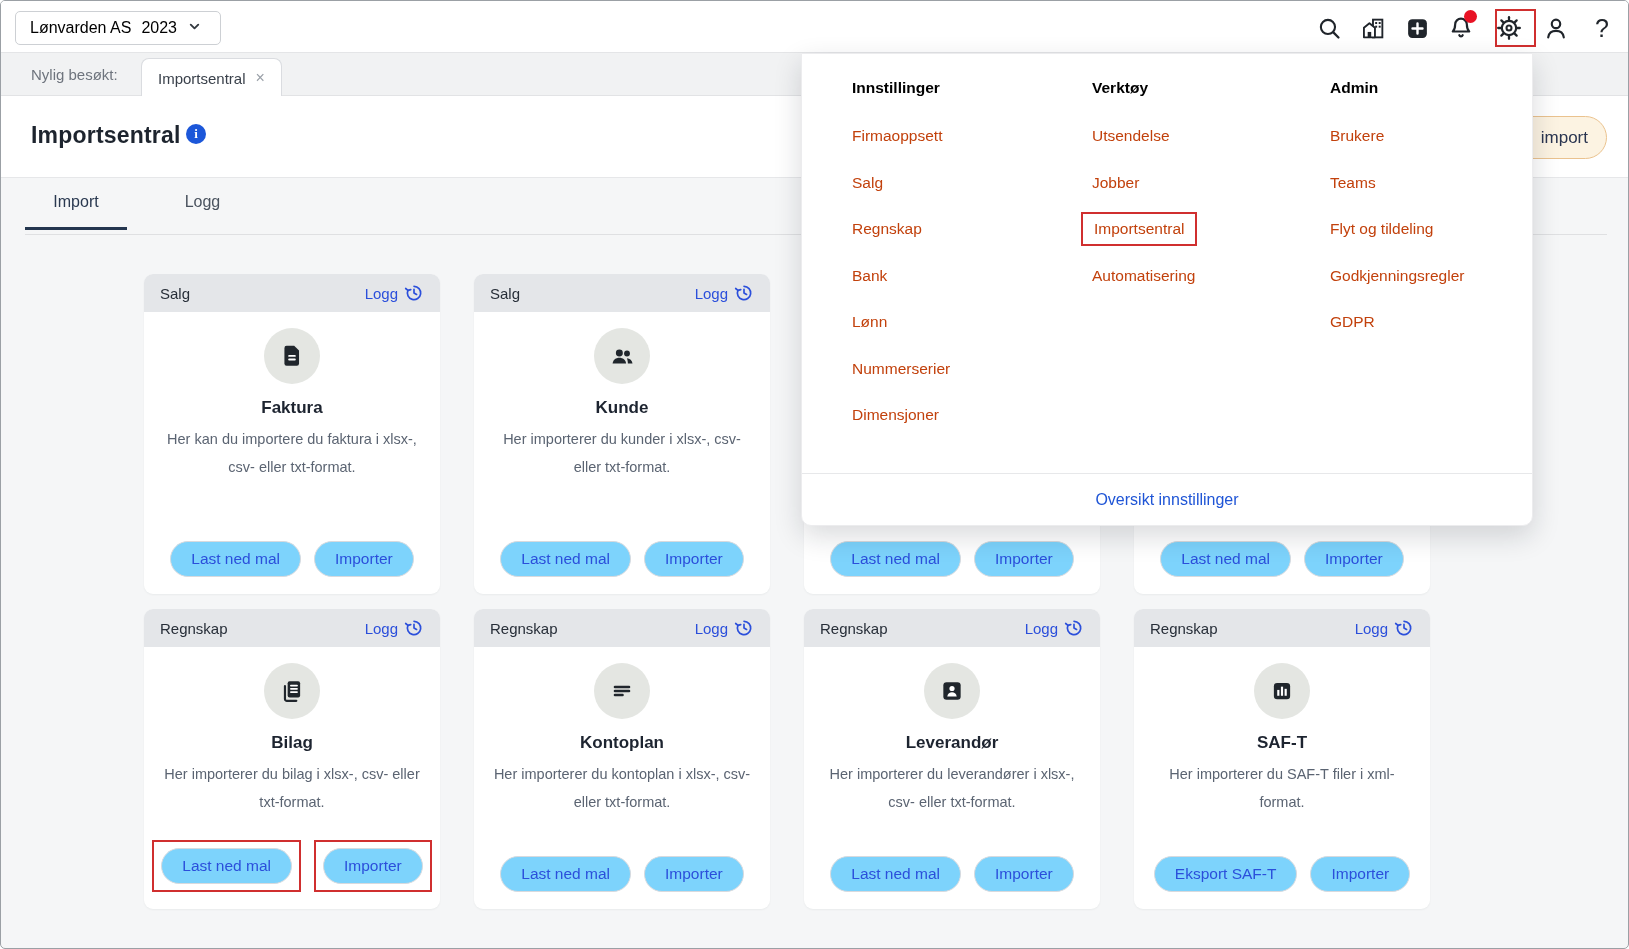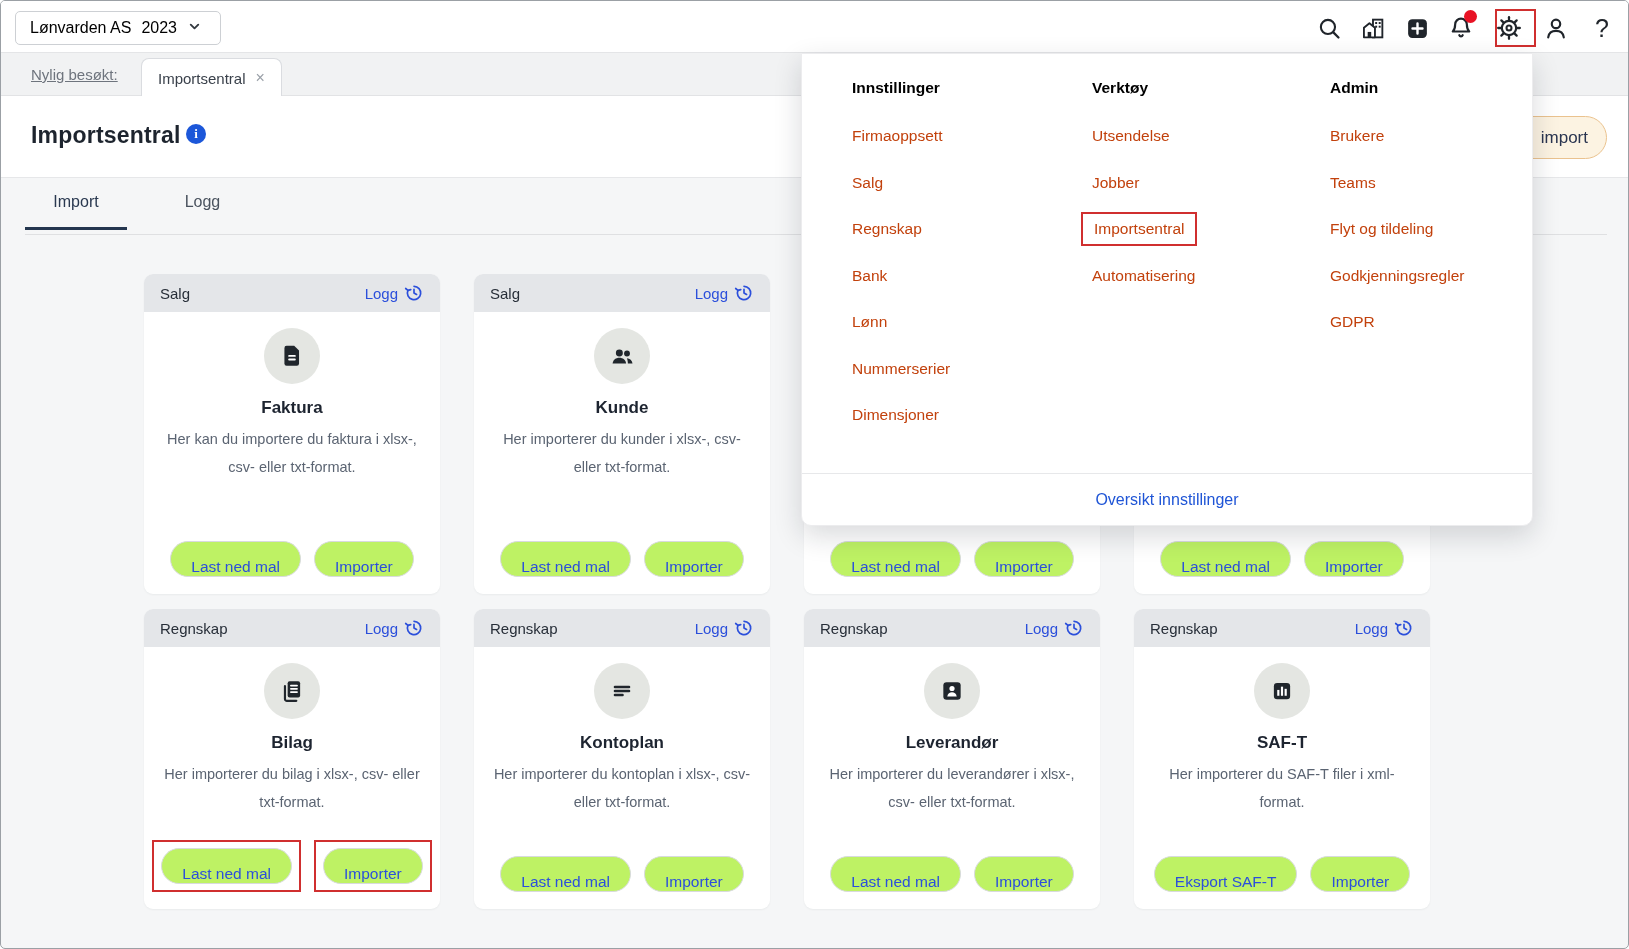--- a/index.html
+++ b/index.html
@@ -19,21 +19,21 @@
   }
   .topbar-icons { position:absolute; right:0; top:0; height:52px; }
   .tb-icon { position:absolute; top:13px; width:28px; height:28px; display:flex; align-items:center; justify-content:center; color:#20252b; }
   .tb-icon svg { display:block; }
   .help-glyph { font-size:25px; font-weight:500; color:#20252b; }
   .notif-dot { position:absolute; left:17px; top:-4px; width:13px; height:13px; border-radius:50%; background:#e81224; }
   .gear-highlight { position:absolute; left:1494px; top:8px; width:41px; height:38px; border:2px solid #d02f2f; z-index:12; }
 
   
   .recent-bar { position:absolute; left:0; top:52px; width:100%; height:43px; background:#f1f2f3; border-bottom:1px solid #e2e3e5; }
-  .recent-label { position:absolute; left:30px; top:13px; font-size:15px; color:#6e747d;text-decoration:underline; }
+  .recent-label { position:absolute; left:30px; top:13px; font-size:15px; color:#6e747d; }
   .recent-tab {
     position:absolute; left:140px; top:5px; height:39px; padding:0 16px;
     background:#fff; border:1px solid #dadce0; border-bottom:none; border-radius:8px 8px 0 0;
     display:flex; align-items:center; gap:10px; cursor:pointer;
   }
   .recent-tab-label { font-size:15px; color:#3a414b; }
   .recent-tab-close { font-size:16px; color:#9aa0a8; line-height:1; }
 
   
   .title-area { position:absolute; left:0; top:95px; width:100%; height:82px; background:#fff; border-bottom:1px solid #e6e7e9; }
@@ -68,21 +68,21 @@
   .card-category { font-size:15px; color:#272e38; }
   .card-logg { display:flex; align-items:center; gap:6px; color:#2b4fdb; font-size:15px; cursor:pointer; text-decoration:none; }
   .card-icon-circle {
     width:56px; height:56px; border-radius:50%; background:#e4e6e2;
     margin:16px auto 0; display:flex; align-items:center; justify-content:center;
   }
   .card-title { margin-top:14px; text-align:center; font-size:17px; font-weight:700; color:#1d2430; }
   .card-desc { margin:7px 14px 0; text-align:center; font-size:14.5px; line-height:28px; color:#5b6472; }
   .card-actions { position:absolute; left:0; right:0; bottom:17px; display:flex; justify-content:center; align-items:center; gap:13px; }
   .pill {
-    height:36px; padding:16px 20px; border-radius:18px; border:1px solid #d8dade; background:#bef264;
+    height:36px; padding:8px 20px; border-radius:18px; border:1px solid #d8dade; background:#7dd3fc;
     color:#2b4fdb; font-size:15.5px; font-family:inherit; cursor:pointer; white-space:nowrap;
   }
   .red-wrap { border:2px solid #d02f2f; padding:6px 7px; display:inline-flex; }
 
   
   .menu {
     position:absolute; left:800px; top:52px; width:732px; height:473px; background:#fff;
     border:1px solid #ececee; border-radius:0 0 10px 10px; z-index:50;
     box-shadow:0 10px 28px rgba(20,25,35,.16);
   }

